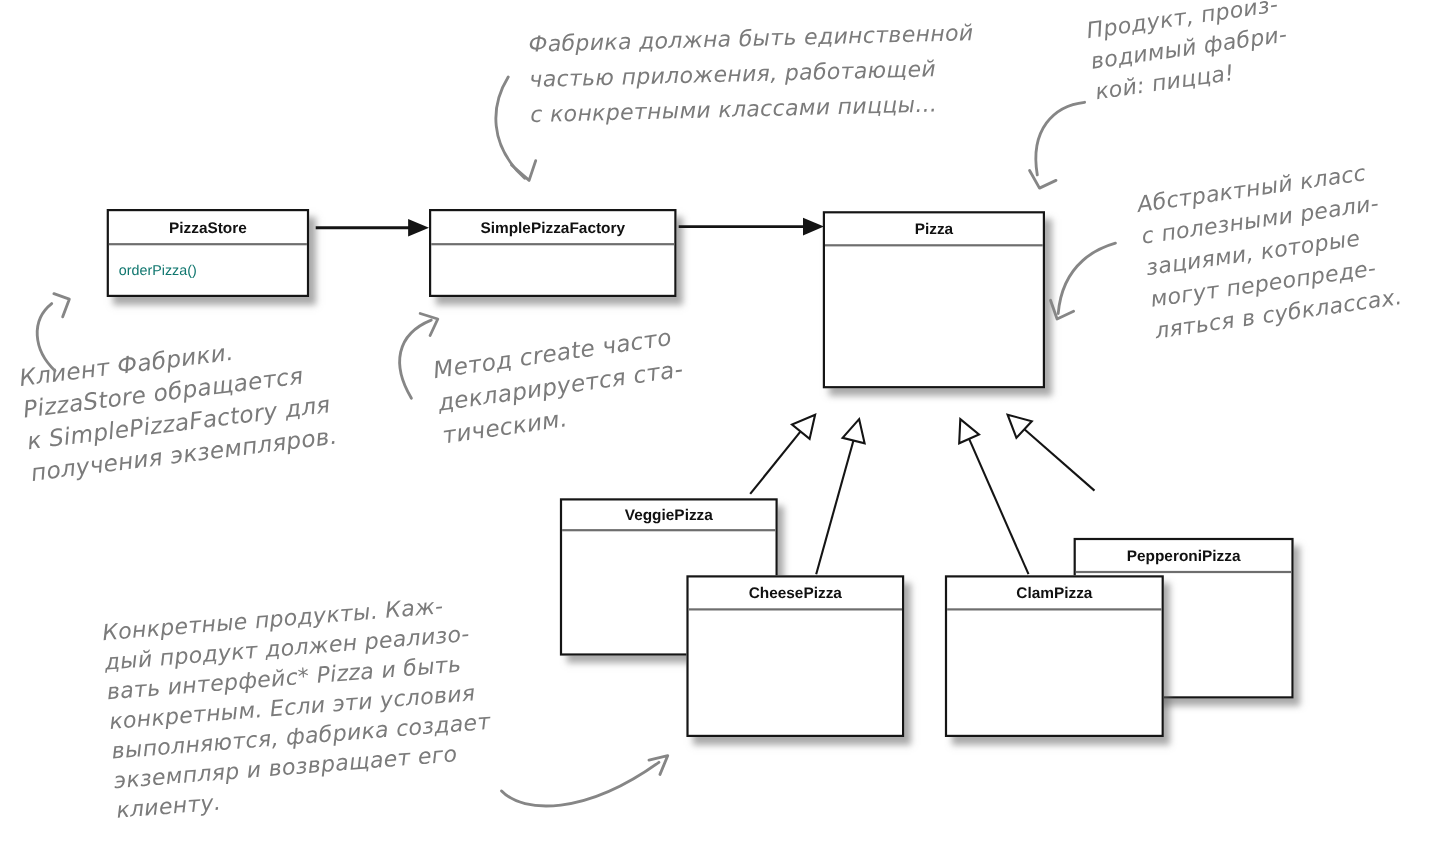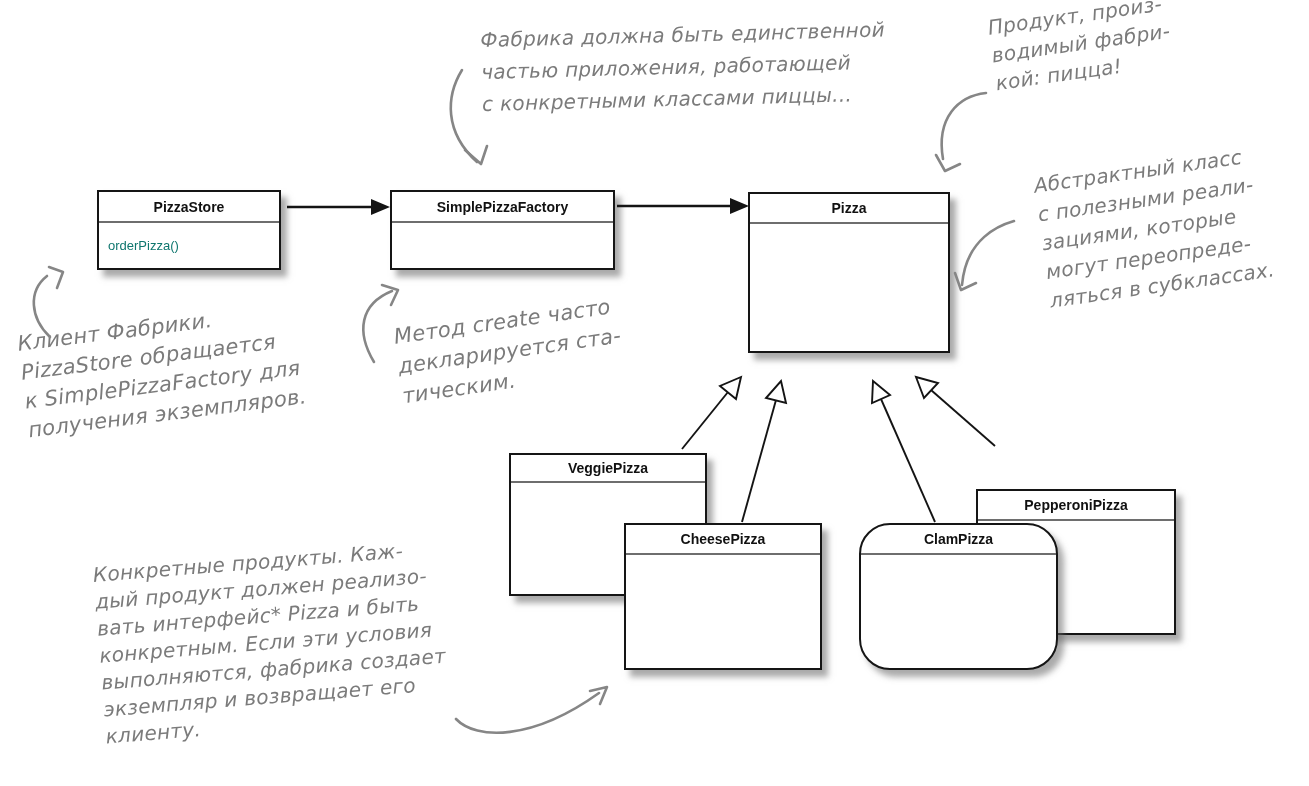--- a/index.html
+++ b/index.html
@@ -27,21 +27,21 @@
   #box-pizzastore{left:97px;top:190px;width:184px;height:80px;}
   #box-pizzastore .uml-title{height:31px;}
   #box-factory{left:390px;top:190px;width:225px;height:80px;}
   #box-factory .uml-title{height:31px;}
   #box-pizza{left:748px;top:192px;width:202px;height:161px;}
   #box-pizza .uml-title{height:30px;}
   #box-cheese{left:509px;top:453px;width:198px;height:143px;z-index:1;}
   #box-cheese .uml-title{height:28px;}
   #box-veggie{left:624px;top:523px;width:198px;height:147px;z-index:2;}
   #box-veggie .uml-title{height:30px;}
-  #box-clam{left:859px;top:523px;width:199px;height:147px;z-index:2;border-radius:31px;}
+  #box-clam{left:859px;top:523px;width:199px;height:147px;z-index:2;}
   #box-clam .uml-title{height:30px;}
   #box-pepperoni{left:976px;top:447px;width:200px;height:146px;z-index:1;margin-top:42px;}
   #box-pepperoni .uml-title{height:30px;}
 
   
   .ann{
     position:absolute;color:#7b7b7b;font-family:"DejaVu Sans",sans-serif;
     font-style:italic;transform-origin:left top;white-space:nowrap;letter-spacing:0.3px;
   }
   .ann-line{white-space:nowrap;}

